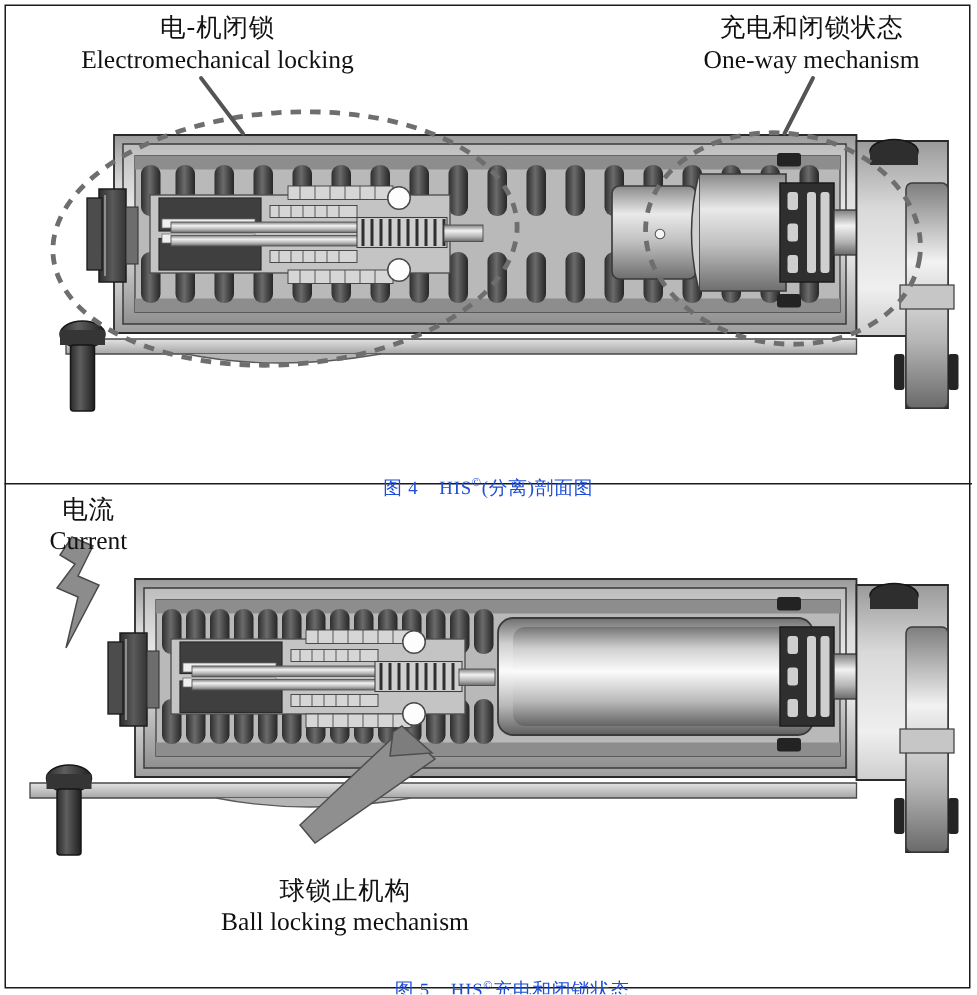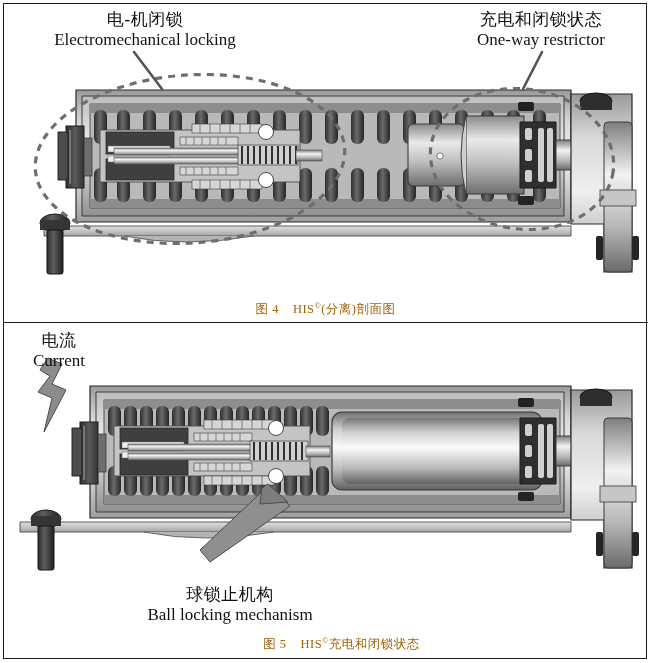--- a/index.html
+++ b/index.html
@@ -5,21 +5,21 @@
   html,body{margin:0;padding:0;background:#fff;}
   body{font-family:"Liberation Serif",serif;}
   #page{position:relative;width:651px;height:663px;background:#fff;overflow:hidden;}
 
   .frame{position:absolute;left:3px;top:3px;width:644px;height:656px;border:1px solid #1a1a1a;box-sizing:border-box;}
   .divider{position:absolute;left:3px;width:645px;height:1px;background:#1a1a1a;}
 
   .panel{position:absolute;overflow:hidden;}
 
   .cap{position:absolute;width:100%;text-align:center;font-family:"Liberation Serif",serif;
-       font-size:12.5px;color:#a16207;letter-spacing:.5px;white-space:nowrap;}
+       font-size:12.5px;color:#1d4ed8;letter-spacing:.5px;white-space:nowrap;margin-top:16px;}
   .cap .sp{display:inline-block;width:14px;}
   .cap sup{font-size:8px;vertical-align:super;}
 
   .lab{position:absolute;text-align:center;color:#111;line-height:1.22;white-space:nowrap;}
   .lab .cn{font-family:"DejaVu Sans",sans-serif;font-size:17px;letter-spacing:.5px;}
   .lab .en{font-family:"Liberation Serif",serif;font-size:17px;}
 
   svg{display:block;}
   .leader{stroke:#545454;stroke-width:2.6;stroke-linecap:round;fill:none;}
   .dash-ell{fill:none;stroke:#6e6e6e;stroke-width:3.2;stroke-dasharray:7 6;stroke-linecap:butt;}
@@ -253,21 +253,21 @@
     </svg>
   </div>
 
   <div class="lab" style="left:40px;top:9px;width:210px;">
     <div class="cn">电-机闭锁</div>
     <div class="en">Electromechanical locking</div>
   </div>
 
   <div class="lab" style="left:446px;top:9px;width:190px;">
     <div class="cn">充电和闭锁状态</div>
-    <div class="en">One-way restrictor</div>
+    <div class="en">One-way mechanism</div>
   </div>
 
   <div class="cap" style="left:0;top:301px;">
     <span>图 4</span><span class="sp"></span><span>HIS</span><sup>©</sup><span>(分离)剖面图</span>
   </div>
 
   <div class="panel" style="left:4px;top:326px;width:643px;height:300px;">
     <svg width="643" height="300" viewBox="0 0 643 300">
       <defs>
         <linearGradient id="bodyV2" x1="0" y1="0" x2="0" y2="1">

